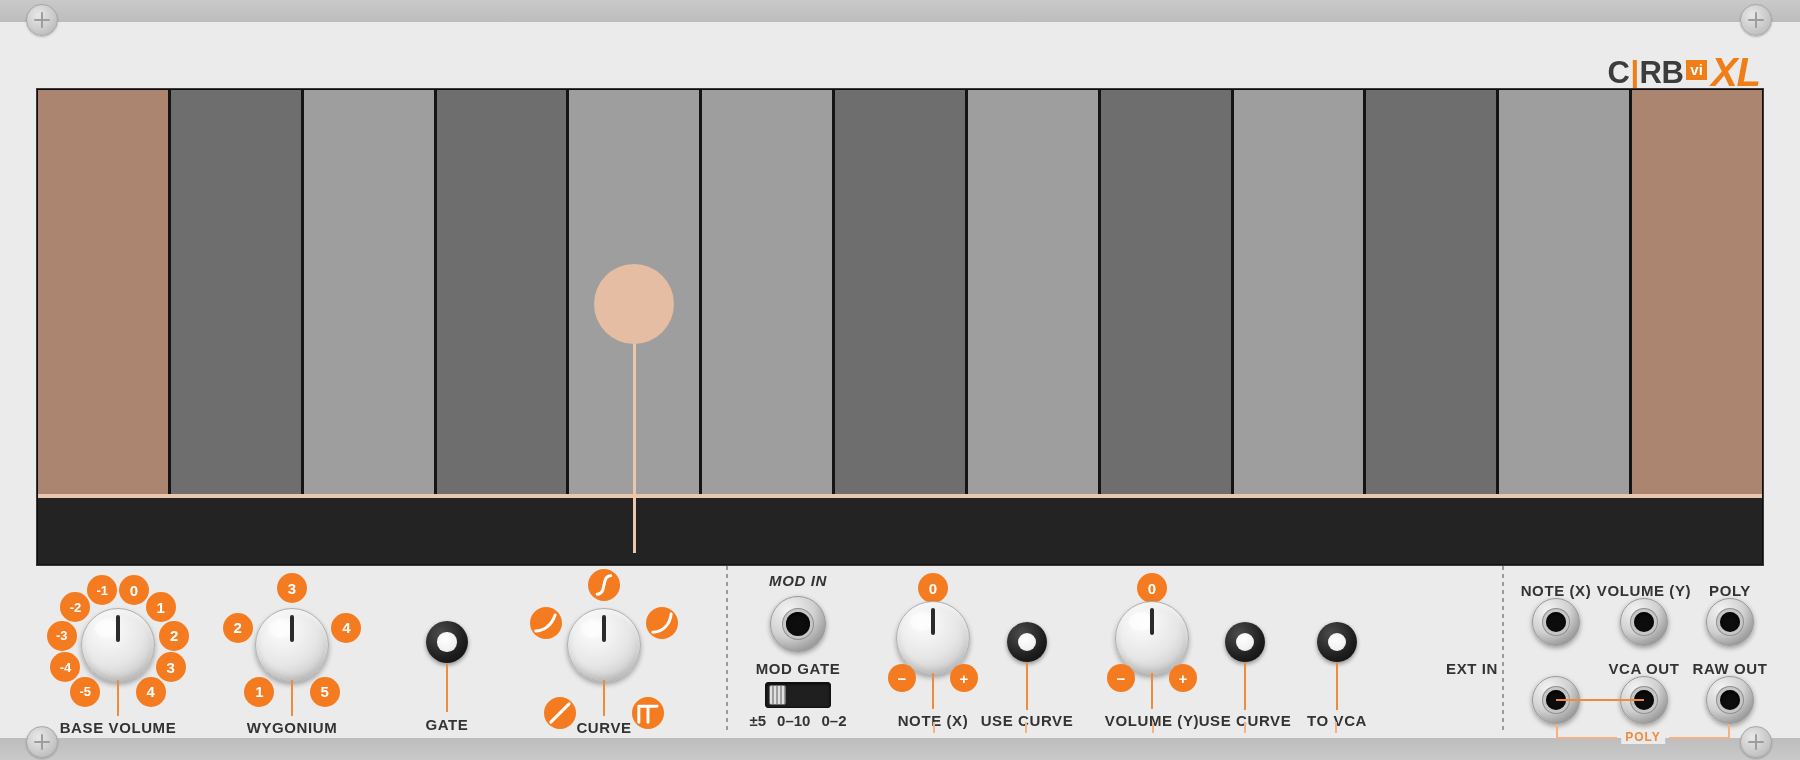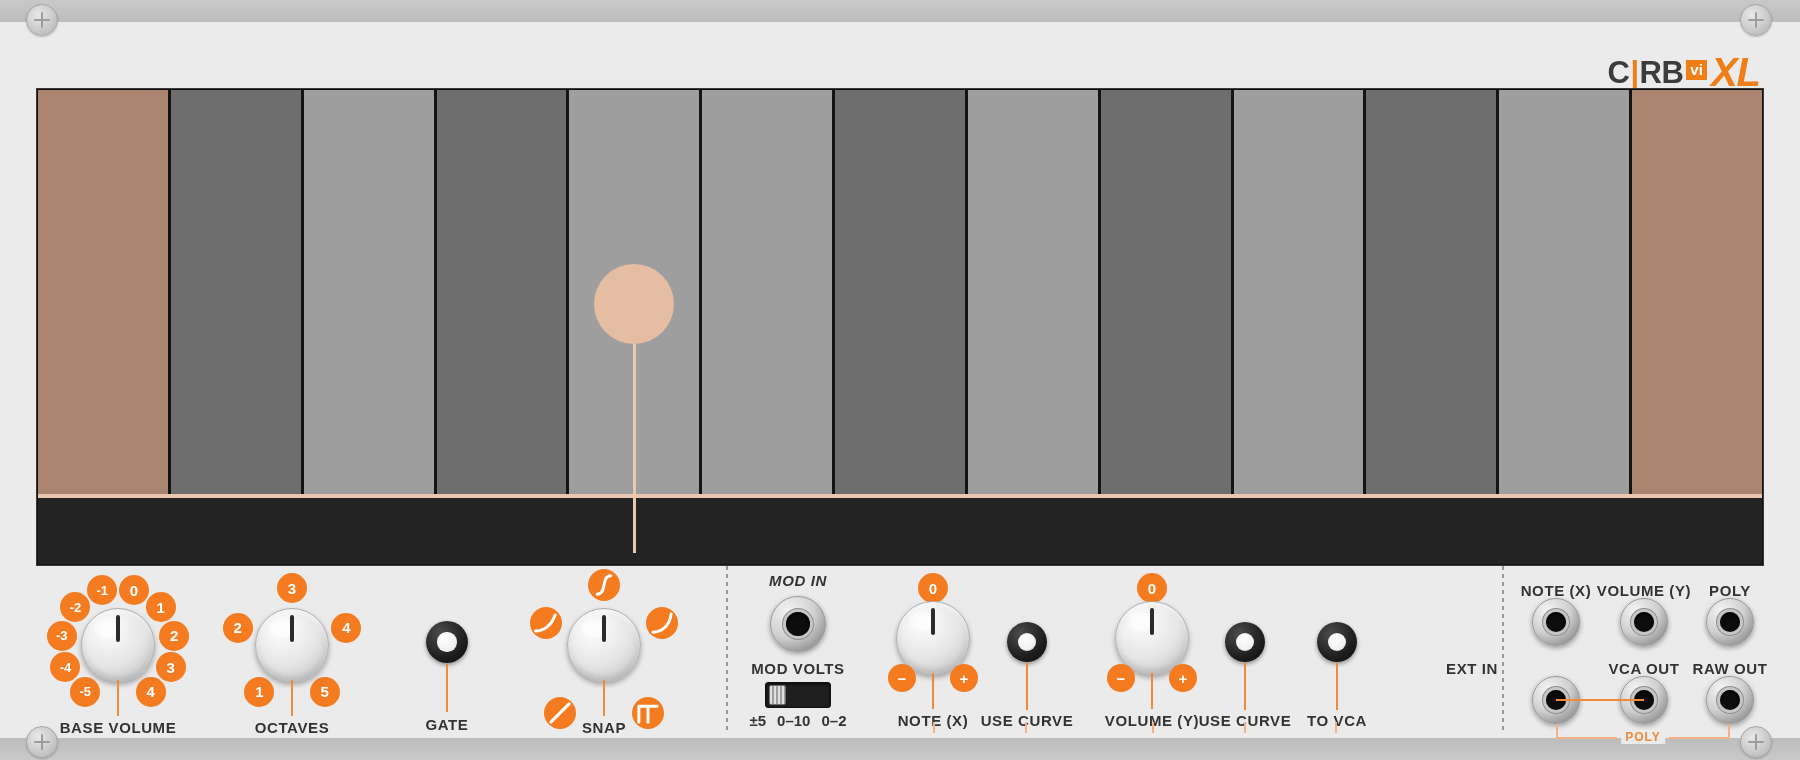--- a/index.html
+++ b/index.html
@@ -156,21 +156,21 @@
 
   <div class="ctl" id="base-octave" style="left:0;top:0;"></div>
 
   <div class="dotted" style="left:726px;top:566px;height:168px;"></div>
   <div class="dotted" style="left:1502px;top:566px;height:168px;"></div>
 
   <div class="lbl" style="left:798px;top:572px;font-style:italic;">MOD IN</div>
   <div class="jack" style="left:770px;top:596px;width:56px;height:56px;">
     <i style="width:24px;height:24px;"></i>
   </div>
-  <div class="lbl" style="left:798px;top:660px;">MOD VOLTS</div>
+  <div class="lbl" style="left:798px;top:660px;">MOD GATE</div>
   <div class="sw" style="left:765px;top:682px;width:66px;height:26px;">
     <i style="left:3px;"></i>
   </div>
   <div style="position:absolute;left:798px;top:712px;transform:translateX(-50%);
               display:flex;gap:11px;font-size:15px;font-weight:700;color:#333;">
     <span>±5</span>
     <span>0–10</span>
     <span>0–2</span>
   </div>
 
@@ -192,21 +192,21 @@
       <div class="legline" style="left: 117px; top: 680px; height: 36px;"></div>
       <div class="lbl" style="left: 118px; top: 719px;">BASE VOLUME</div>
       <div class="tick" style="left: 244.306px; top: 676.692px; width: 30px; height: 30px;">1</div>
       <div class="tick" style="left: 222.638px; top: 612.86px; width: 30px; height: 30px;">2</div>
       <div class="tick" style="left: 277px; top: 573px; width: 30px; height: 30px;">3</div>
       <div class="tick" style="left: 331.362px; top: 612.86px; width: 30px; height: 30px;">4</div>
       <div class="tick" style="left: 309.694px; top: 676.692px; width: 30px; height: 30px;">5</div>
       <div class="knob" style="left: 255px; top: 608px; width: 74px; height: 74px;"></div>
       <div class="pointer" style="left: 290px; top: 615px; height: 26.64px; transform-origin: 2px 30px; transform: rotate(0deg);"></div>
       <div class="legline" style="left: 291px; top: 680px; height: 36px;"></div>
-      <div class="lbl" style="left: 292px; top: 719px;">OCTAVES</div>
+      <div class="lbl" style="left: 292px; top: 719px;">WYGONIUM</div>
       <div class="led" style="left: 426px; top: 621px; width: 42px; height: 42px;">
         <i style="width: 19.32px; height: 19.32px;"></i>
       </div>
       <div class="legline" style="left: 446px; top: 664px; height: 48px;"></div>
       <div class="lbl" style="left: 447px; top: 716px;">GATE</div>
       <div class="tick" style="left: 544px; top: 697px; width: 32px; height: 32px;">
         <svg width="32" height="32" viewBox="0 0 28 28">
       <path d="M6,22 L22,6" fill="none" stroke="#fff" stroke-width="2.6" stroke-linecap="round" stroke-linejoin="round"></path>
         </svg>
       </div>
@@ -226,21 +226,21 @@
         </svg>
       </div>
       <div class="tick" style="left: 632px; top: 697px; width: 32px; height: 32px;">
         <svg width="32" height="32" viewBox="0 0 28 28">
       <path d="M6,22 L6,8 L14,8 L14,22 M14,8 L22,8" fill="none" stroke="#fff" stroke-width="2.6" stroke-linecap="round" stroke-linejoin="round"></path>
         </svg>
       </div>
       <div class="knob" style="left: 567px; top: 608px; width: 74px; height: 74px;"></div>
       <div class="pointer" style="left: 602px; top: 615px; height: 26.64px; transform-origin: 2px 30px; transform: rotate(0deg);"></div>
       <div class="legline" style="left: 603px; top: 680px; height: 36px;"></div>
-      <div class="lbl" style="left: 604px; top: 719px;">SNAP</div>
+      <div class="lbl" style="left: 604px; top: 719px;">CURVE</div>
       <div class="tick" style="left: 918px; top: 573px; width: 30px; height: 30px;">0</div>
       <div class="knob" style="left: 896px; top: 601px; width: 74px; height: 74px;"></div>
       <div class="pointer" style="left: 931px; top: 608px; height: 26.64px; transform-origin: 2px 30px; transform: rotate(0deg);"></div>
       <div class="tick" style="left: 888px; top: 664px; width: 28px; height: 28px;">−</div>
       <div class="tick" style="left: 950px; top: 664px; width: 28px; height: 28px;">+</div>
       <div class="legline" style="left: 932px; top: 673px; height: 36px;"></div>
       <div class="lbl" style="left: 933px; top: 712px;">NOTE (X)</div>
       <div class="led" style="left: 1007px; top: 622px; width: 40px; height: 40px;">
         <i style="width: 18.4px; height: 18.4px;"></i>
       </div>

